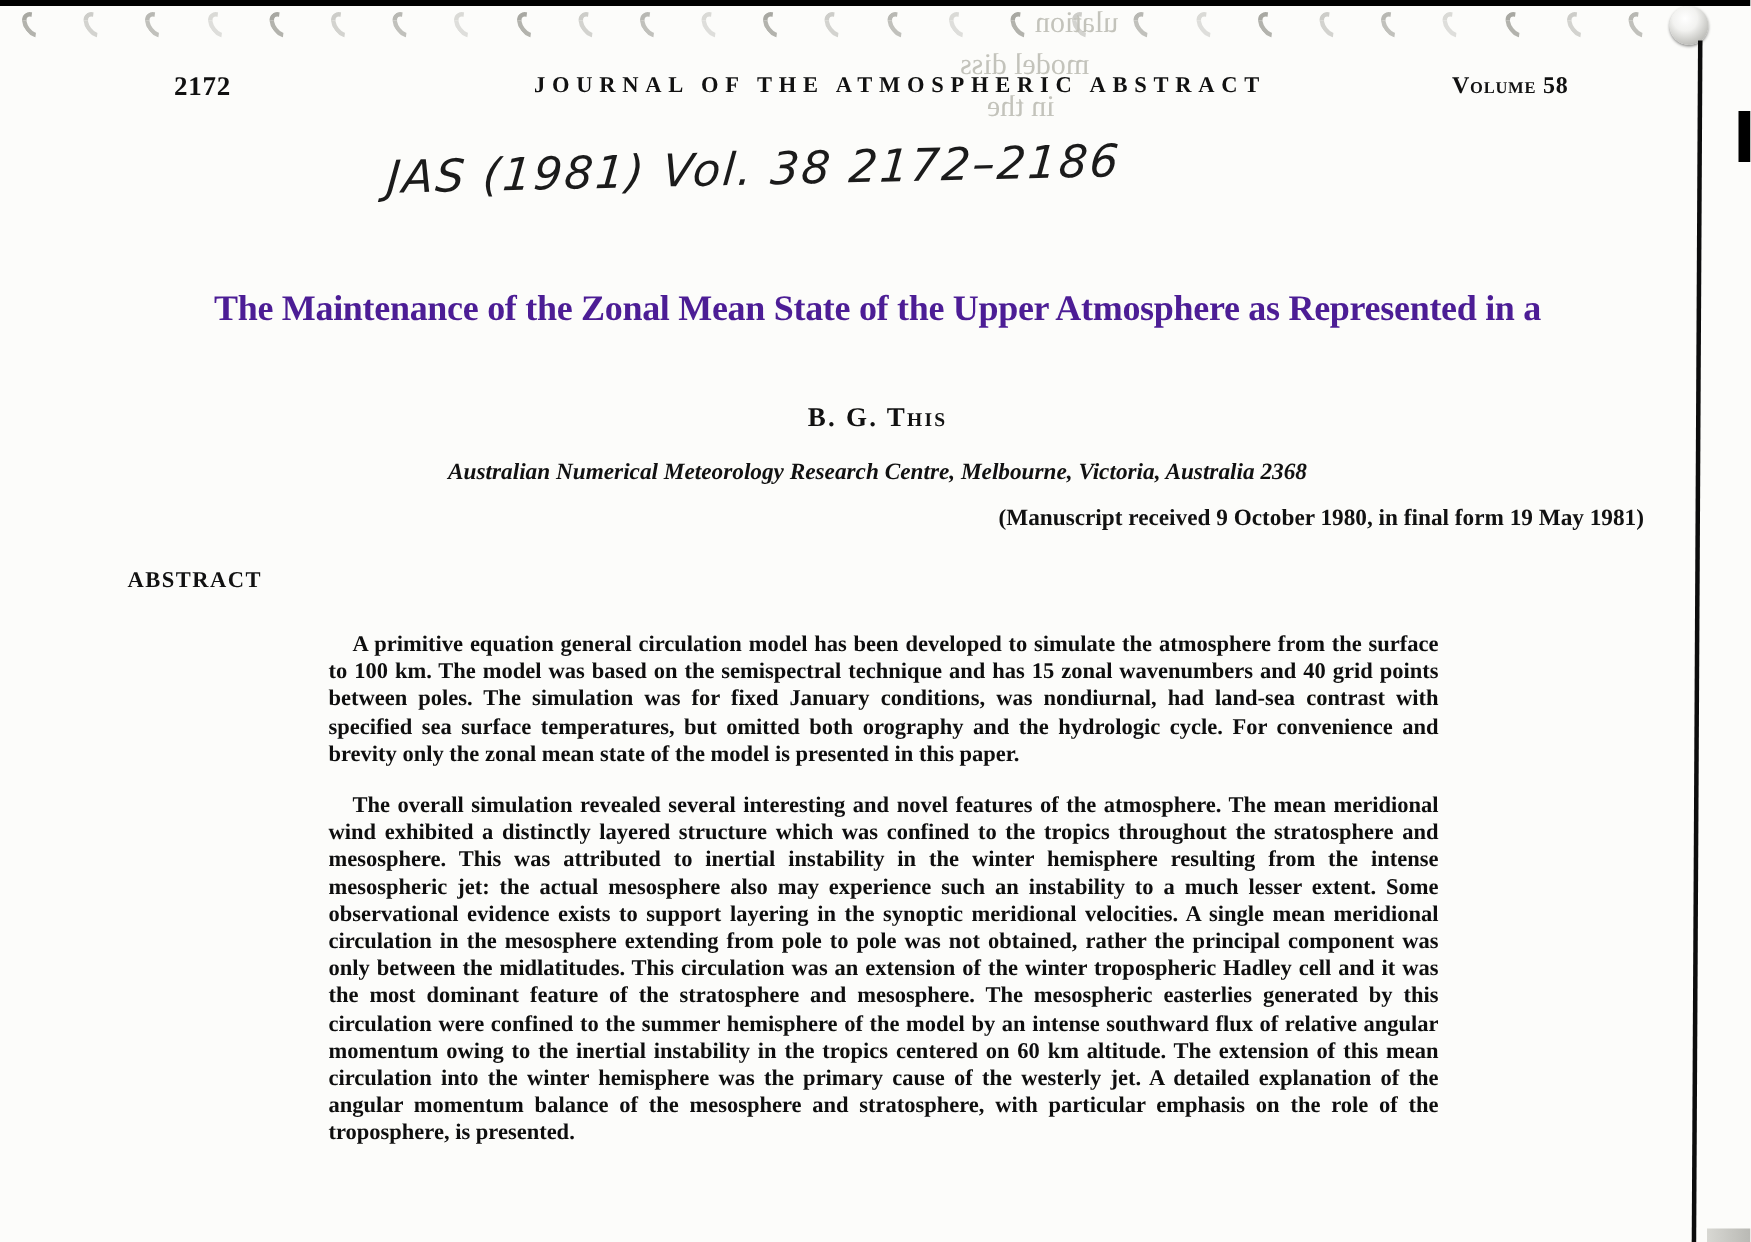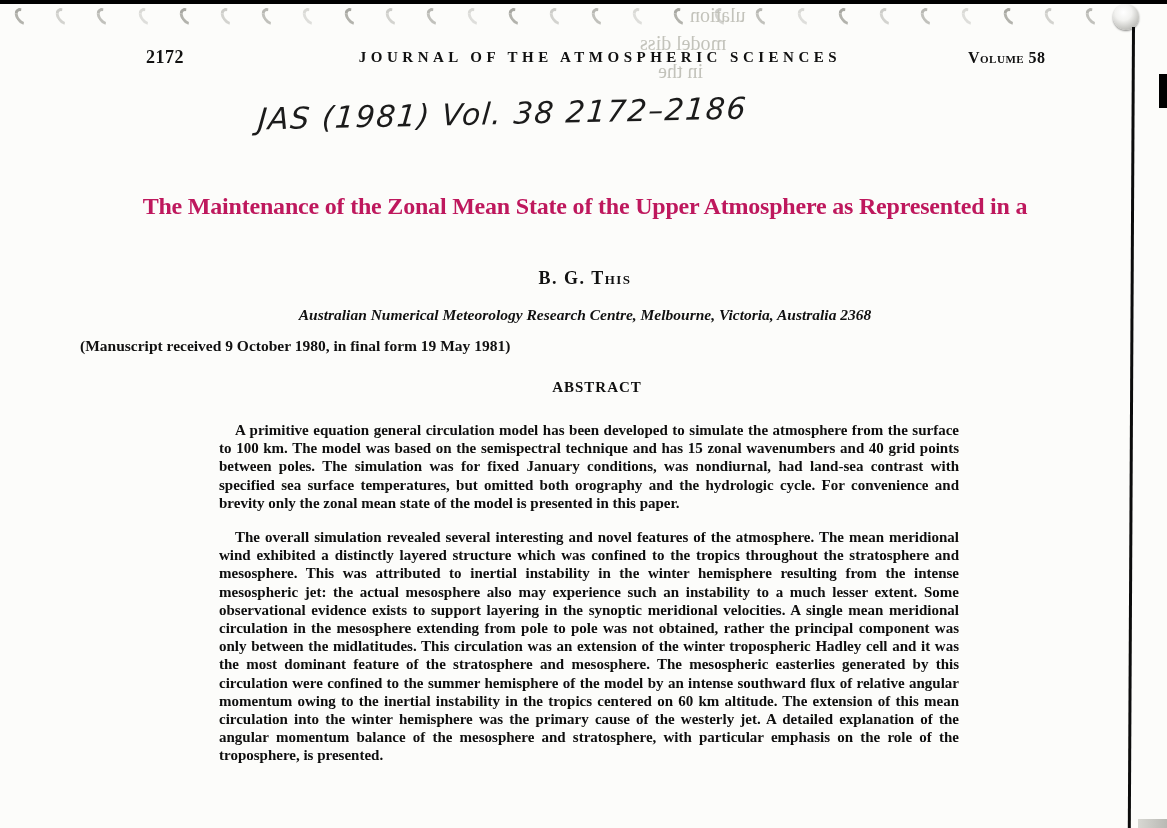--- a/index.html
+++ b/index.html
@@ -57,21 +57,21 @@
   .right-tab {
     position:absolute; left:1159px; top:74px; width:8px; height:34px; background:#000;
   }
   .corner-smudge {
     position:absolute; left:1138px; top:819px; width:29px; height:9px;
     background:linear-gradient(90deg,#d8d8d3,#b9b9b4);
   }
   
   .page-num {
     position:absolute; left:116px; top:47px;
-    font:bold 18px "Liberation Serif", serif; letter-spacing:.5px;margin-left:30px;
+    font:bold 18px "Liberation Serif", serif; letter-spacing:.5px;
   }
   .journal-head {
     position:absolute; left:130px; top:49px; width:940px;
     text-align:center;
     font:bold 15px "Liberation Serif", serif;
     letter-spacing:4.5px; white-space:nowrap;
   }
   .volume {
     position:absolute; left:968px; top:49px;
     font:bold 16px "Liberation Serif", serif;
@@ -83,41 +83,40 @@
     font:italic 30px "DejaVu Sans", sans-serif;
     letter-spacing:1.5px; color:#1b1b1b;
     transform:rotate(-1.3deg) skewX(-6deg);
     white-space:nowrap;
   }
   
   .title {
     position:absolute; left:85px; top:190px; width:1000px;
     text-align:center;
     font:bold 24px/32.5px "Liberation Serif", serif;
-    letter-spacing:-.2px; color:#be185d;
+    letter-spacing:-.2px; color:#4c1d95;
   }
   .author {
     position:absolute; left:85px; top:268px; width:1000px;
     text-align:center;
     font:bold 18px "Liberation Serif", serif;
     font-variant:small-caps; letter-spacing:1.5px;
   }
   .affiliation {
     position:absolute; left:85px; top:306px; width:1000px;
     text-align:center;
     font:italic bold 15.5px "Liberation Serif", serif;
   }
   .manuscript {
-    position:absolute; left:80px; top:337px; width:1000px;
-    text-align:left;
+    position:absolute; left:96px; top:337px; width:1000px;
+    text-align:right;
     font:bold 15.5px "Liberation Serif", serif;
   }
   .abs-heading {
-    position:absolute; left:97px; top:379px; width:1000px;
-    text-align:center;
+    position:absolute; left:85px; top:379px; width:1000px;
     font:bold 15px "Liberation Serif", serif; letter-spacing:1px;
   }
   .abstract {
     position:absolute; left:203px; top:405px; width:772px;
     font:bold 15px/18.2px "Liberation Serif", serif;
     text-align:justify; color:#0e0e0e;
   }
   .abstract p { margin:16px; text-indent:16px; }
 </style>
 </head>
@@ -160,21 +159,21 @@
   <span class="b1">model diss</span>
   <span class="b2">in the</span>
 </div>
 
 <div class="grommet"></div>
 <div class="edge-line"></div>
 <div class="right-tab"></div>
 <div class="corner-smudge"></div>
 
 <div class="page-num">2172</div>
-<div class="journal-head">JOURNAL OF THE ATMOSPHERIC SCIENCES</div>
+<div class="journal-head">JOURNAL OF THE ATMOSPHERIC ABSTRACT</div>
 <div class="volume">Volume 58</div>
 
 <div class="handwriting">JAS (1981)  Vol. 38  2172–2186</div>
 
 <div class="title">
   <div>The Maintenance of the Zonal Mean State of the Upper Atmosphere as Represented in a</div>
 </div>
 
 <div class="author">B. G. This</div>
 <div class="affiliation">Australian Numerical Meteorology Research Centre, Melbourne, Victoria, Australia 2368</div>

